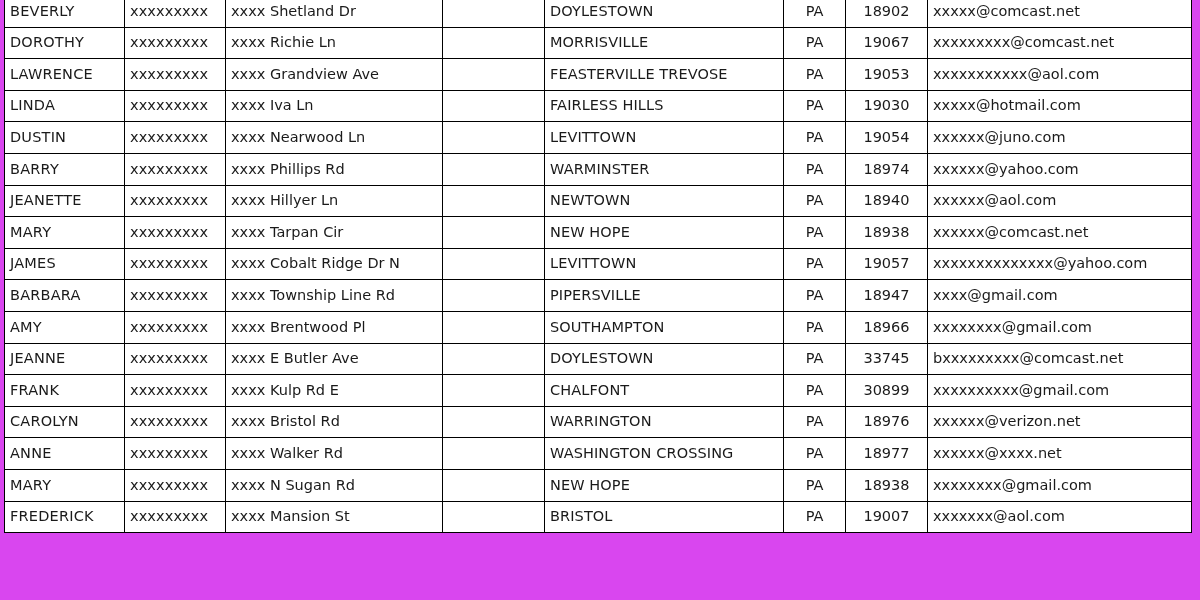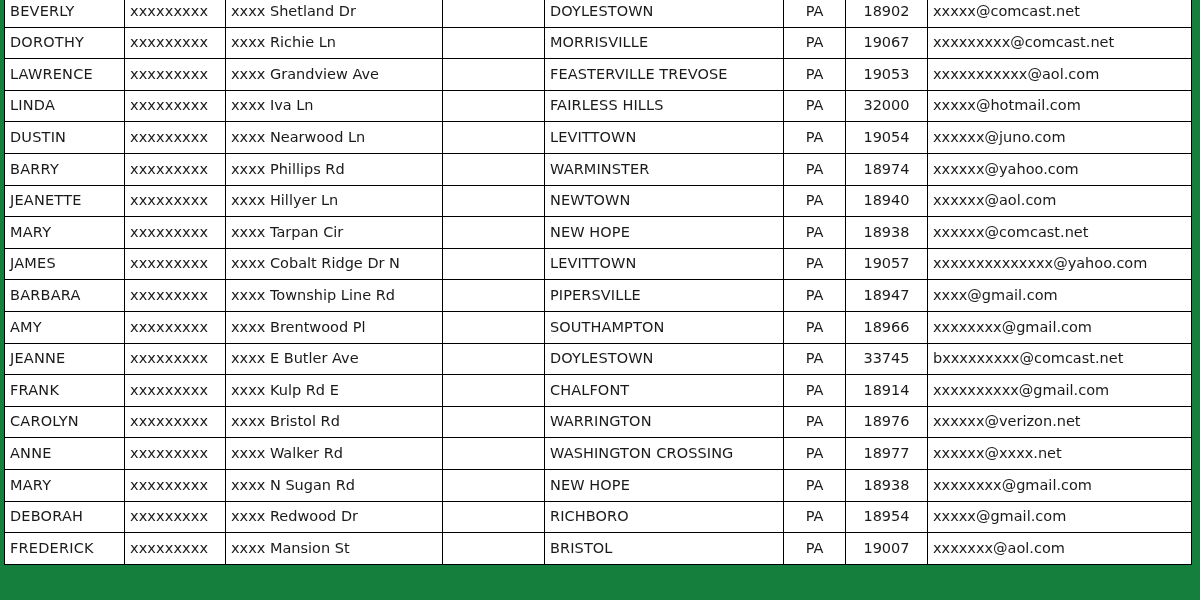--- a/index.html
+++ b/index.html
@@ -11,21 +11,21 @@
     width: 1200px;
     height: 600px;
     overflow: hidden;
     font-family: "DejaVu Sans", "Liberation Sans", sans-serif;
   }
 
   .sheet {
     position: relative;
     width: 1200px;
     height: 600px;
-    background: #15803d;
+    background: #d946ef;
     overflow: hidden;
   }
 
   
   .table-clip {
     position: absolute;
     left: 4px;
     top: -5px;
     width: 1188px;
     overflow: hidden;
@@ -117,21 +117,21 @@
             <td class="c-zip">19053</td>
             <td class="c-email">xxxxxxxxxxx@aol.com</td>
           </tr>
           <tr>
             <td class="c-first">LINDA</td>
             <td class="c-last">xxxxxxxxx</td>
             <td class="c-street">xxxx Iva Ln</td>
             <td class="c-extra"></td>
             <td class="c-city">FAIRLESS HILLS</td>
             <td class="c-state">PA</td>
-            <td class="c-zip">32000</td>
+            <td class="c-zip">19030</td>
             <td class="c-email">xxxxx@hotmail.com</td>
           </tr>
           <tr>
             <td class="c-first">DUSTIN</td>
             <td class="c-last">xxxxxxxxx</td>
             <td class="c-street">xxxx Nearwood Ln</td>
             <td class="c-extra"></td>
             <td class="c-city">LEVITTOWN</td>
             <td class="c-state">PA</td>
             <td class="c-zip">19054</td>
@@ -207,21 +207,21 @@
             <td class="c-zip">33745</td>
             <td class="c-email">bxxxxxxxxx@comcast.net</td>
           </tr>
           <tr>
             <td class="c-first">FRANK</td>
             <td class="c-last">xxxxxxxxx</td>
             <td class="c-street">xxxx Kulp Rd E</td>
             <td class="c-extra"></td>
             <td class="c-city">CHALFONT</td>
             <td class="c-state">PA</td>
-            <td class="c-zip">18914</td>
+            <td class="c-zip">30899</td>
             <td class="c-email">xxxxxxxxxx@gmail.com</td>
           </tr>
           <tr>
             <td class="c-first">CAROLYN</td>
             <td class="c-last">xxxxxxxxx</td>
             <td class="c-street">xxxx Bristol Rd</td>
             <td class="c-extra"></td>
             <td class="c-city">WARRINGTON</td>
             <td class="c-state">PA</td>
             <td class="c-zip">18976</td>
@@ -239,30 +239,20 @@
           </tr>
           <tr>
             <td class="c-first">MARY</td>
             <td class="c-last">xxxxxxxxx</td>
             <td class="c-street">xxxx N Sugan Rd</td>
             <td class="c-extra"></td>
             <td class="c-city">NEW HOPE</td>
             <td class="c-state">PA</td>
             <td class="c-zip">18938</td>
             <td class="c-email">xxxxxxxx@gmail.com</td>
-          </tr>
-          <tr>
-            <td class="c-first">DEBORAH</td>
-            <td class="c-last">xxxxxxxxx</td>
-            <td class="c-street">xxxx Redwood Dr</td>
-            <td class="c-extra"></td>
-            <td class="c-city">RICHBORO</td>
-            <td class="c-state">PA</td>
-            <td class="c-zip">18954</td>
-            <td class="c-email">xxxxx@gmail.com</td>
           </tr>
           <tr>
             <td class="c-first">FREDERICK</td>
             <td class="c-last">xxxxxxxxx</td>
             <td class="c-street">xxxx Mansion St</td>
             <td class="c-extra"></td>
             <td class="c-city">BRISTOL</td>
             <td class="c-state">PA</td>
             <td class="c-zip">19007</td>
             <td class="c-email">xxxxxxx@aol.com</td>

